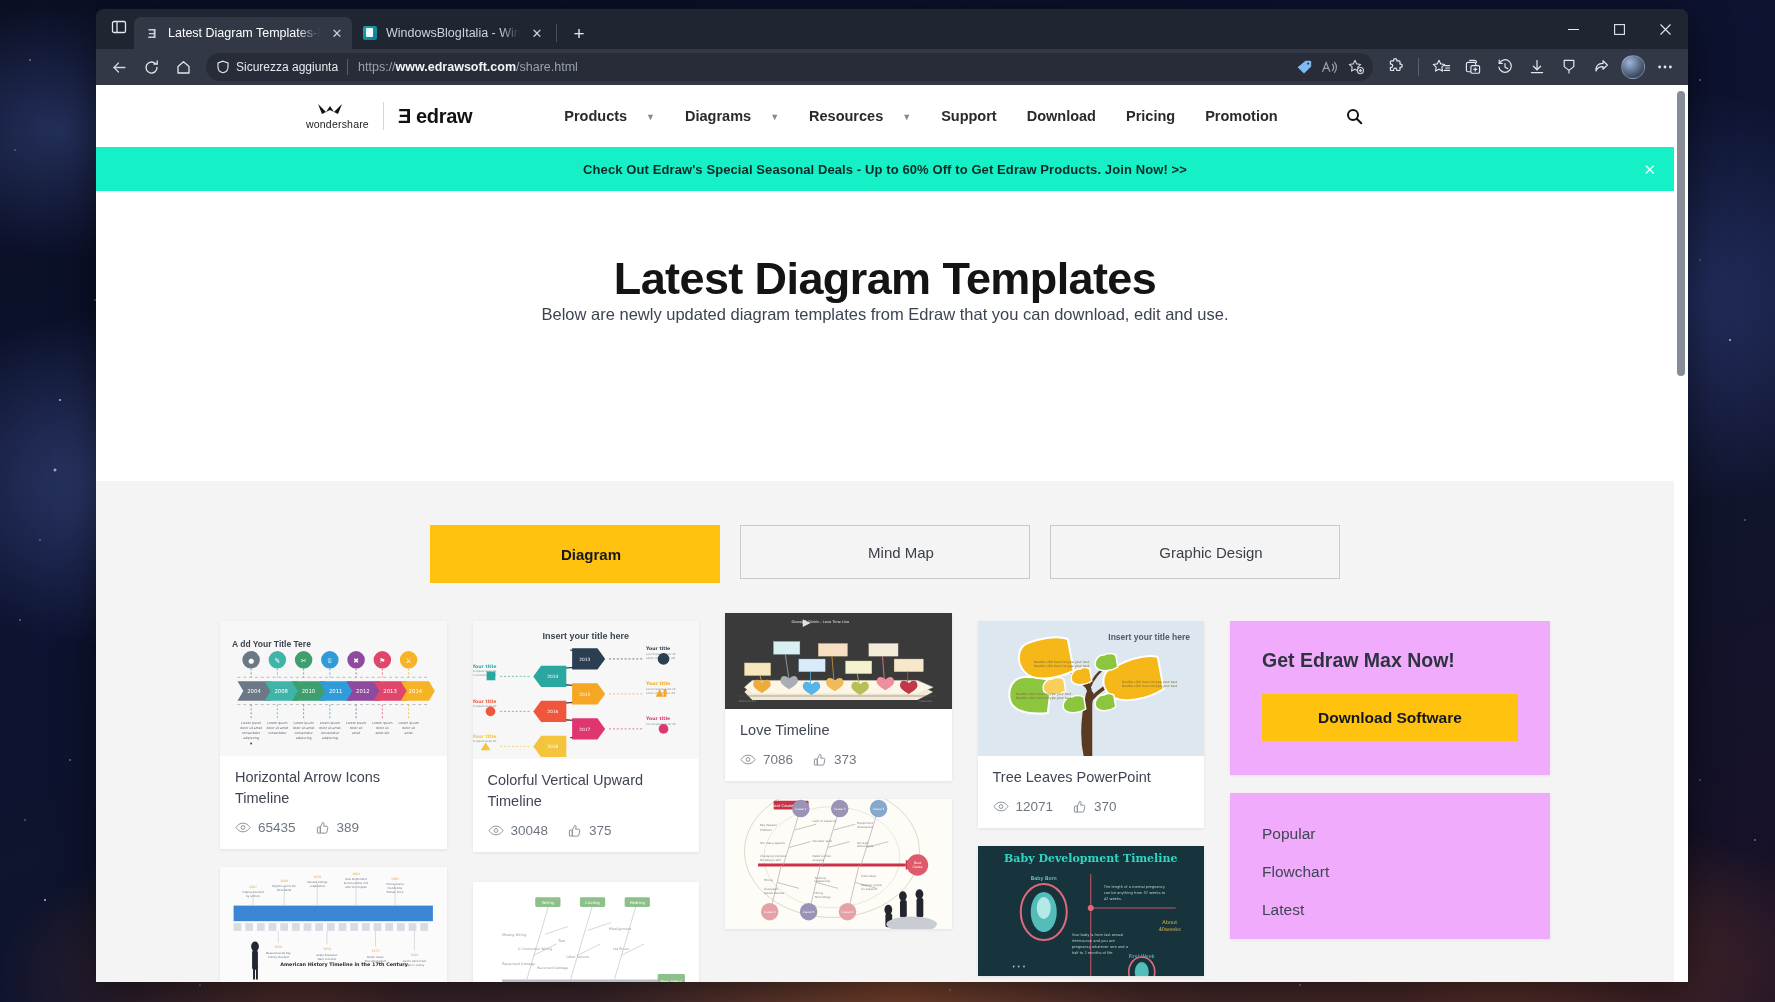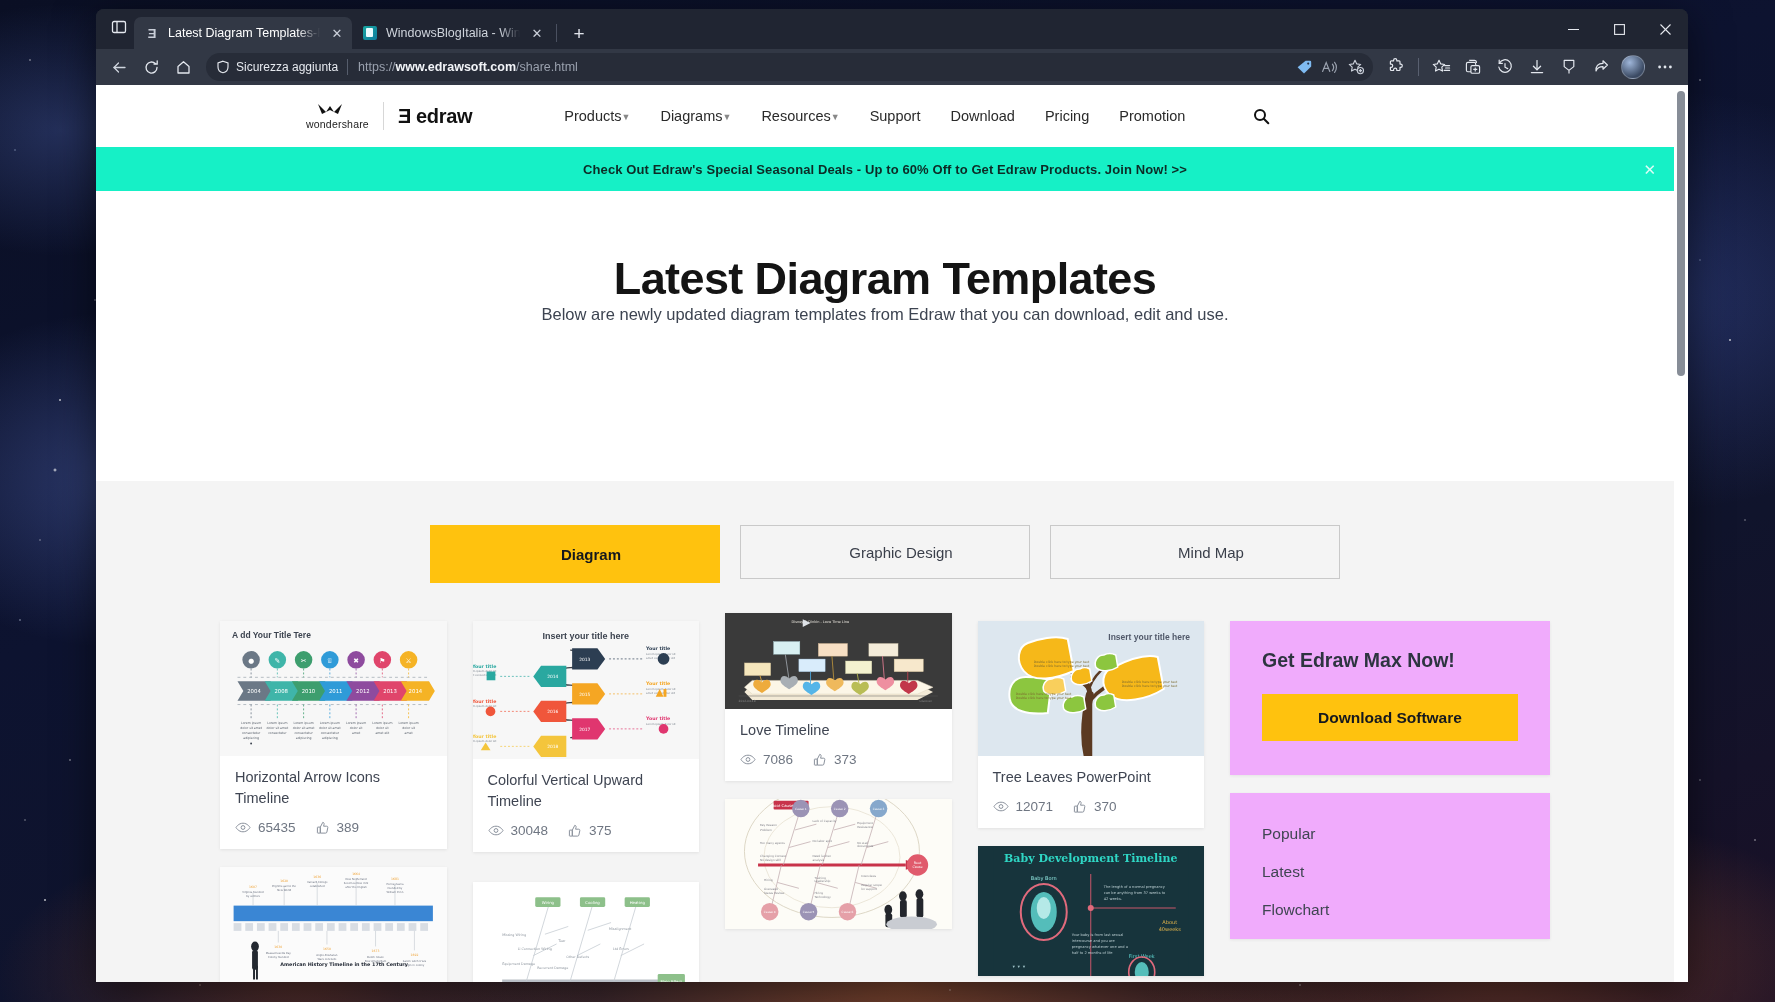--- a/index.html
+++ b/index.html
@@ -256,21 +256,21 @@
     display:flex; align-items:center; gap:5px;
     padding-left: 14px;
     font-size: 20px; font-weight: 700; color:#111;
     letter-spacing:-.3px;
   }
   #site-nav {
     display:flex; align-items:center; gap:30px;
     margin-left: 92px;
     font-size: 14.5px; color: #2a2a2a;
   }
-  .nav-item { display:flex; align-items:center; gap:0; cursor:pointer; white-space:nowrap; }
+  .nav-item { display:flex; align-items:center; gap:19px; cursor:pointer; white-space:nowrap;font-weight:bold; }
   .caret { font-size:9px; color:#888; transform: translateY(1px); }
   #site-search-button {
     margin-left: 38px; cursor:pointer;
     display:flex; align-items:center;
   }
 
   
   #promo-banner {
     height: 44px;
     background: #16f0c6;
@@ -614,31 +614,31 @@
       </div>
 
       <div id="hero">
         <h1 id="hero-title">Latest Diagram Templates</h1>
         <p id="hero-subtitle">Below are newly updated diagram templates from Edraw that you can download, edit and use.</p>
       </div>
 
       <div id="templates-section">
         <div id="tabs-row">
           <div class="cat-tab active">Diagram</div>
+          <div class="cat-tab">Mind Map</div>
           <div class="cat-tab">Graphic Design</div>
-          <div class="cat-tab">Mind Map</div>
         </div>
 
         <div id="cards-area">
           <div id="masonry">
 
             <div class="masonry-col">
               <div class="tpl-card">
                 <div class="tpl-thumb hz-thumb">
-                  <div class="thumb-label" style="left:12px;top:9px;font-size:8.5px;">A dd Your Title Tere</div>
+                  <div class="thumb-label" style="left:12px;top:18px;font-size:8.5px;">A dd Your Title Tere</div>
                   <svg width="100%" height="135" viewBox="0 0 233 135" style="position:absolute;inset:0;">
                     <g stroke-dasharray="3 3" stroke="#9aa3ad" stroke-width=".7">
                       <line x1="18" y1="56" x2="215" y2="56"></line>
                         <line x1="18" y1="84" x2="215" y2="84"></line>
                     </g>
                     <g>
                       <circle cx="32" cy="38" r="9" fill="#6b7886"></circle>
                         <circle cx="59" cy="38" r="9" fill="#3fb5a9"></circle>
                       <circle cx="86" cy="38" r="9" fill="#3d9e6e"></circle>
                         <circle cx="113" cy="38" r="9" fill="#2f9bd8"></circle>
@@ -1175,22 +1175,22 @@
             </div>
           </div>
 
           <div id="sidebar">
             <div class="side-card" id="promo-card">
               <div id="promo-card-title">Get Edraw Max Now!</div>
               <button id="download-software-button">Download Software</button>
             </div>
             <div class="side-card" id="category-card">
               <a class="cat-link">Popular</a>
+              <a class="cat-link">Flowchart</a>
               <a class="cat-link">Latest</a>
-              <a class="cat-link">Flowchart</a>
             </div>
           </div>
 
         </div>
       </div>
     </div>
 
     <div id="page-scrollbar">
       <div id="page-scrollbar-thumb"></div>
     </div>

